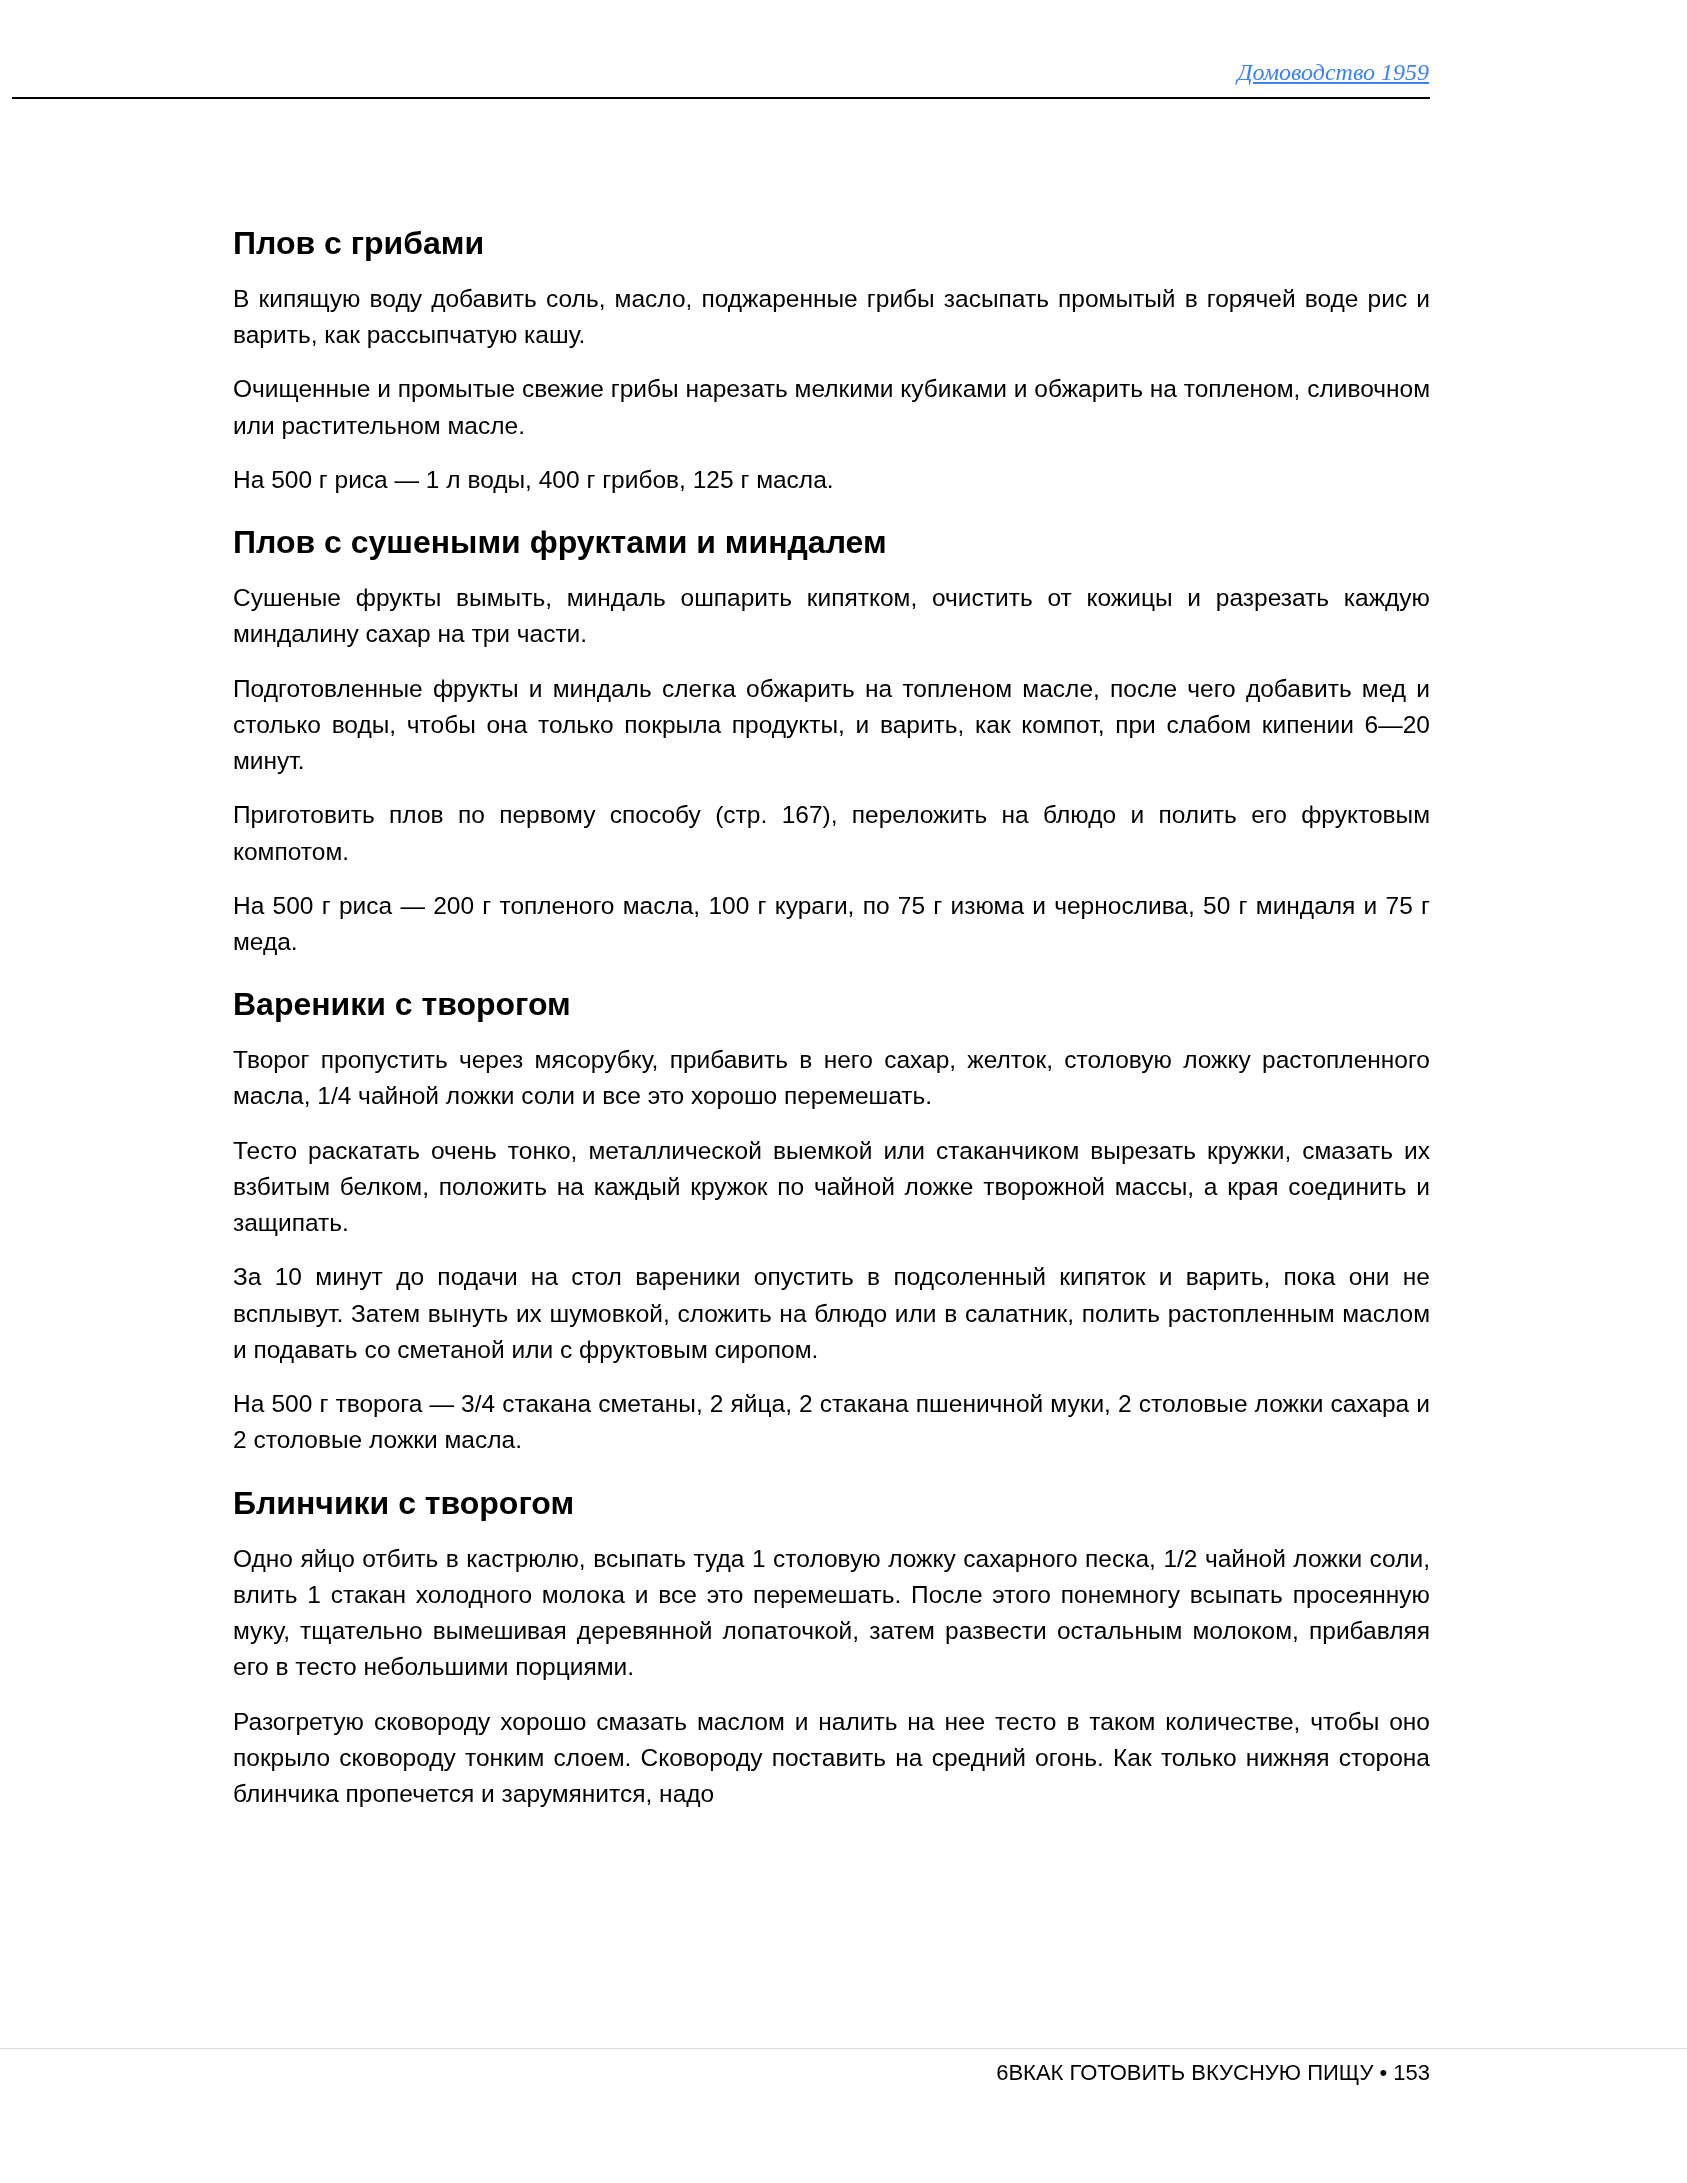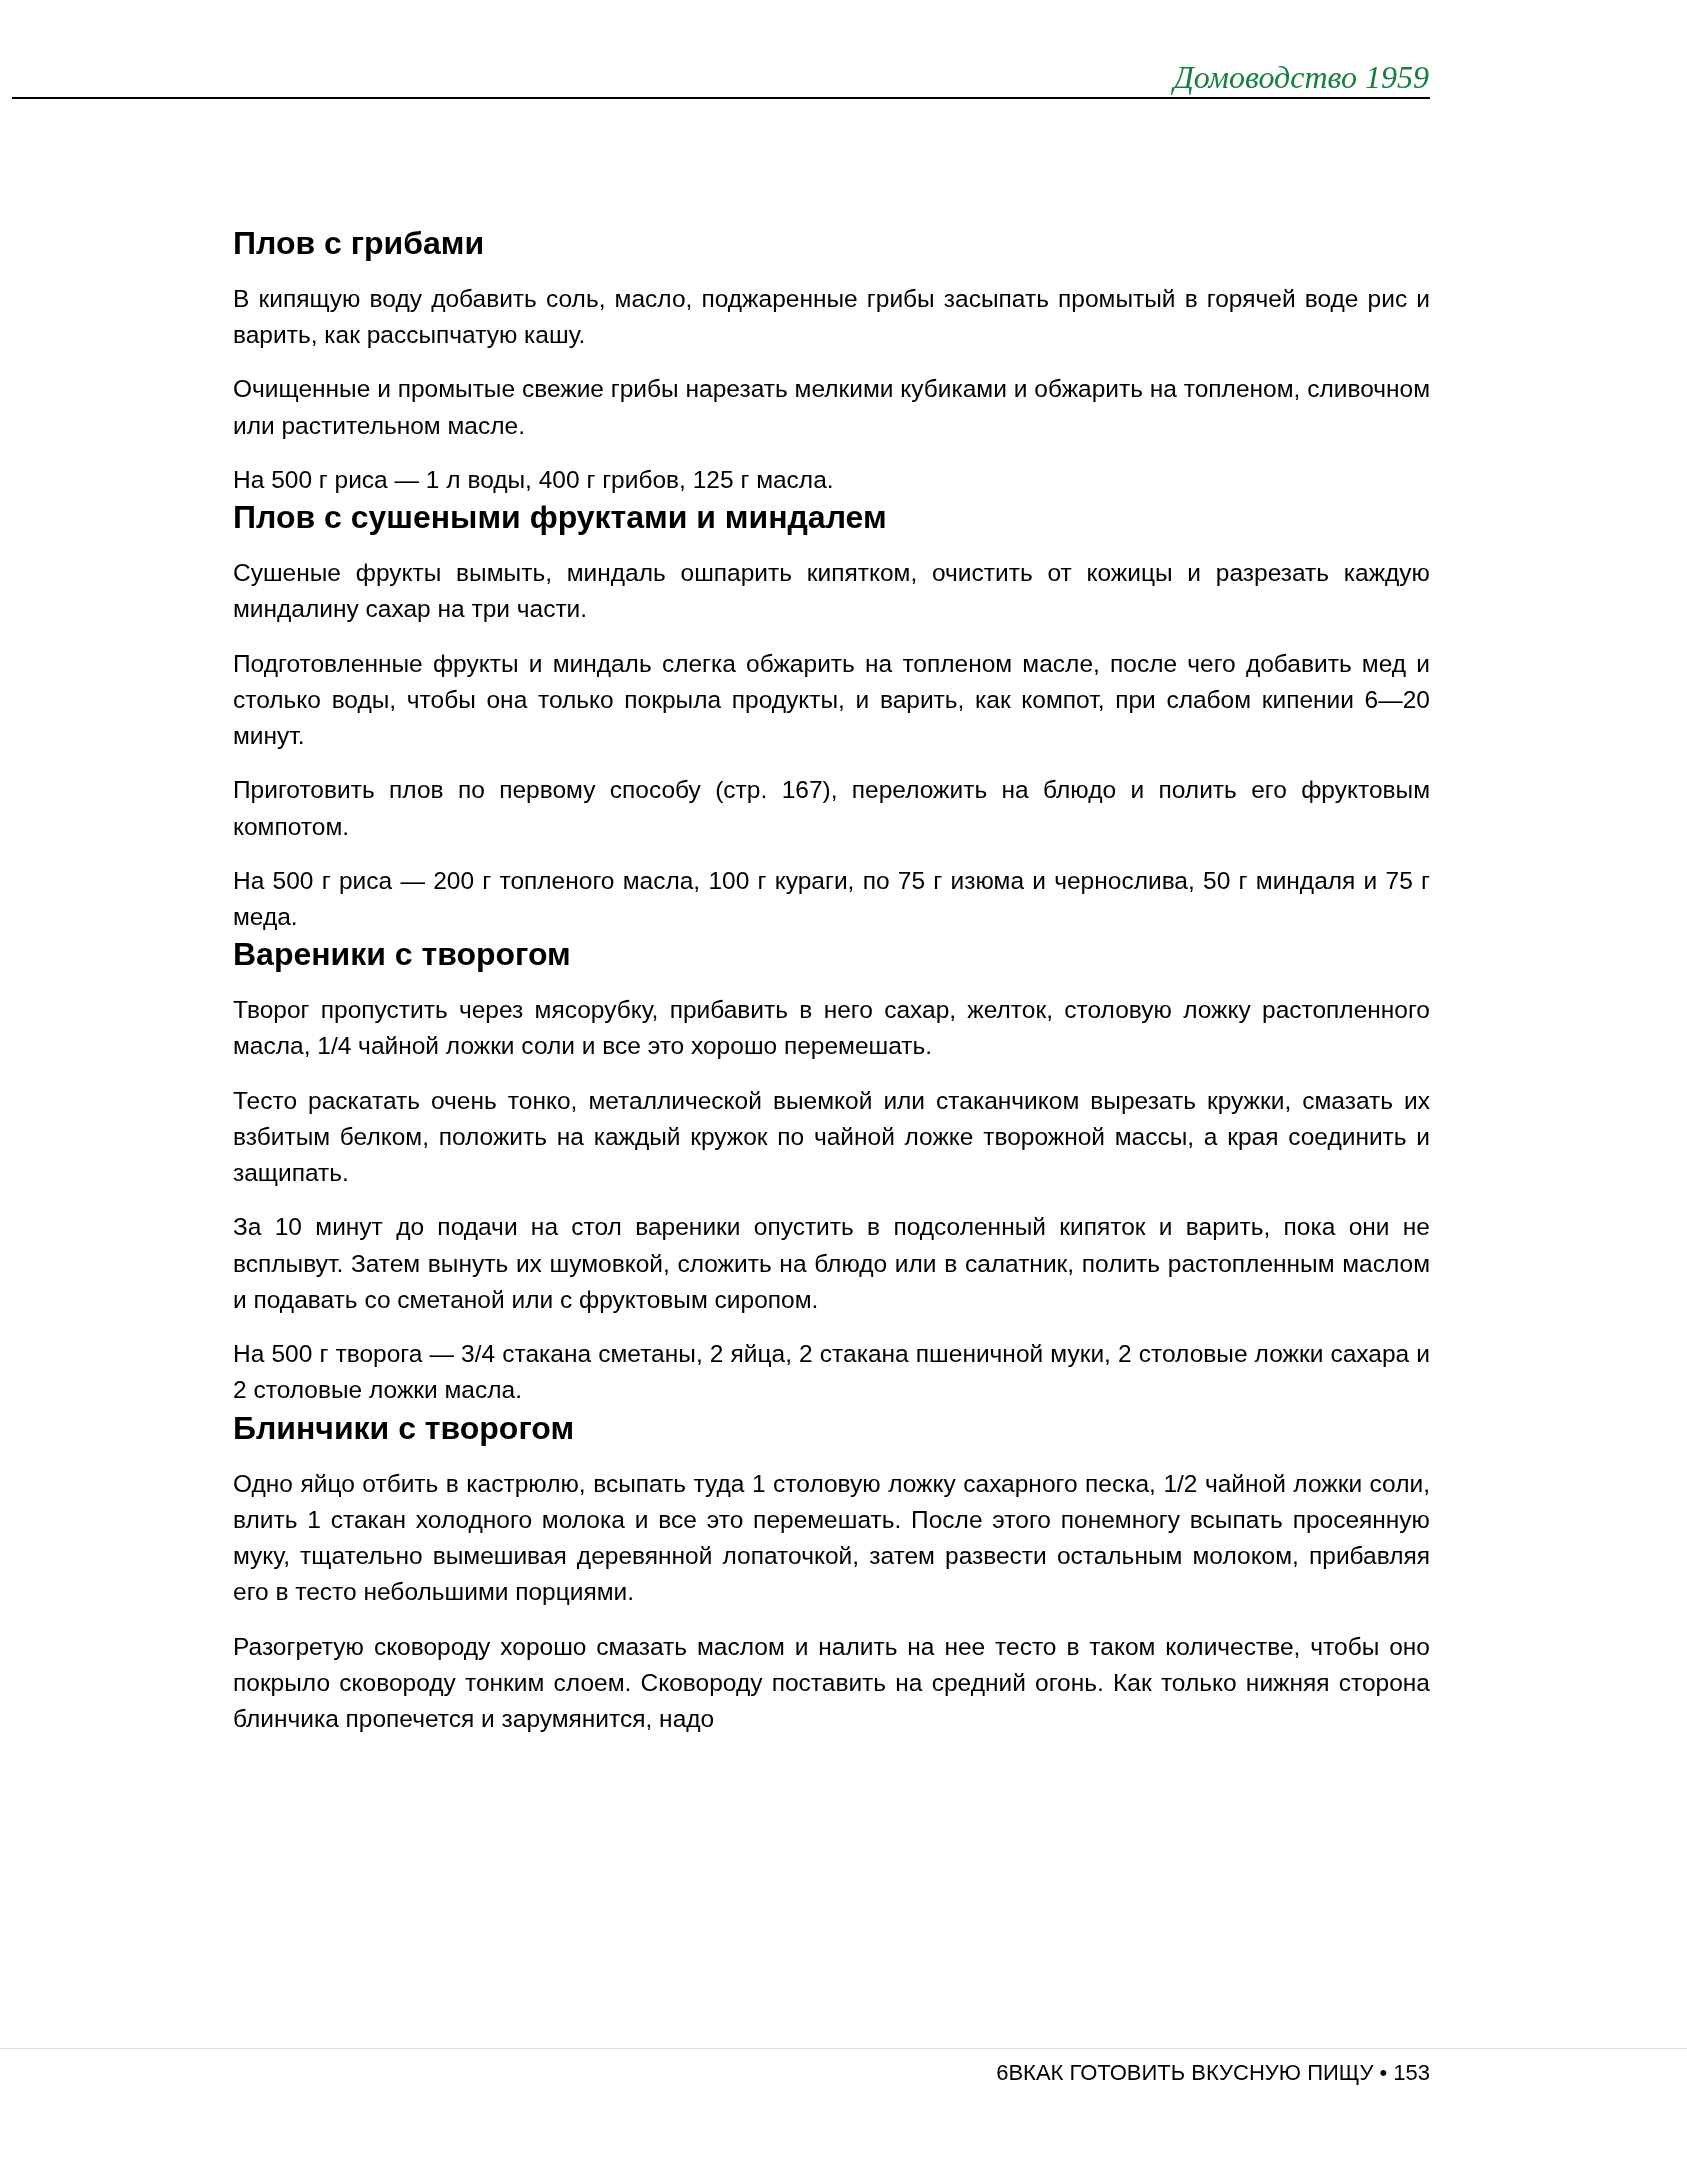--- a/index.html
+++ b/index.html
@@ -17,44 +17,46 @@
     color: #000000;
   }
 
   
   .header-title {
     position: absolute;
     top: 58px;
     right: 258px;
     font-family: "Liberation Serif", serif;
     font-style: italic;
-    font-size: 32px;
+    font-size: 24px;
     line-height: 1.2;
-    color: #15803d;
+    color: #3b82f6;
     white-space: nowrap;
+    text-decoration: underline;
   }
   .header-rule {
     position: absolute;
     top: 97px;
     left: 12px;
     right: 257px;
     border-top: 2.6px solid #000000;
   }
 
   
   .content {
     position: absolute;
     left: 233px;
     top: 224px;
     width: 1197px;
   }
   .content section {
     margin: 0;
   }
   .content section + section {
+    margin-top: 25px;
   }
   .content h2 {
     font-size: 32px;
     line-height: 1.2;
     font-weight: bold;
     margin: 0 0 18.5px 0;
     font-family: "Liberation Sans", sans-serif;
   }
   .content p {
     font-size: 24.5px;

